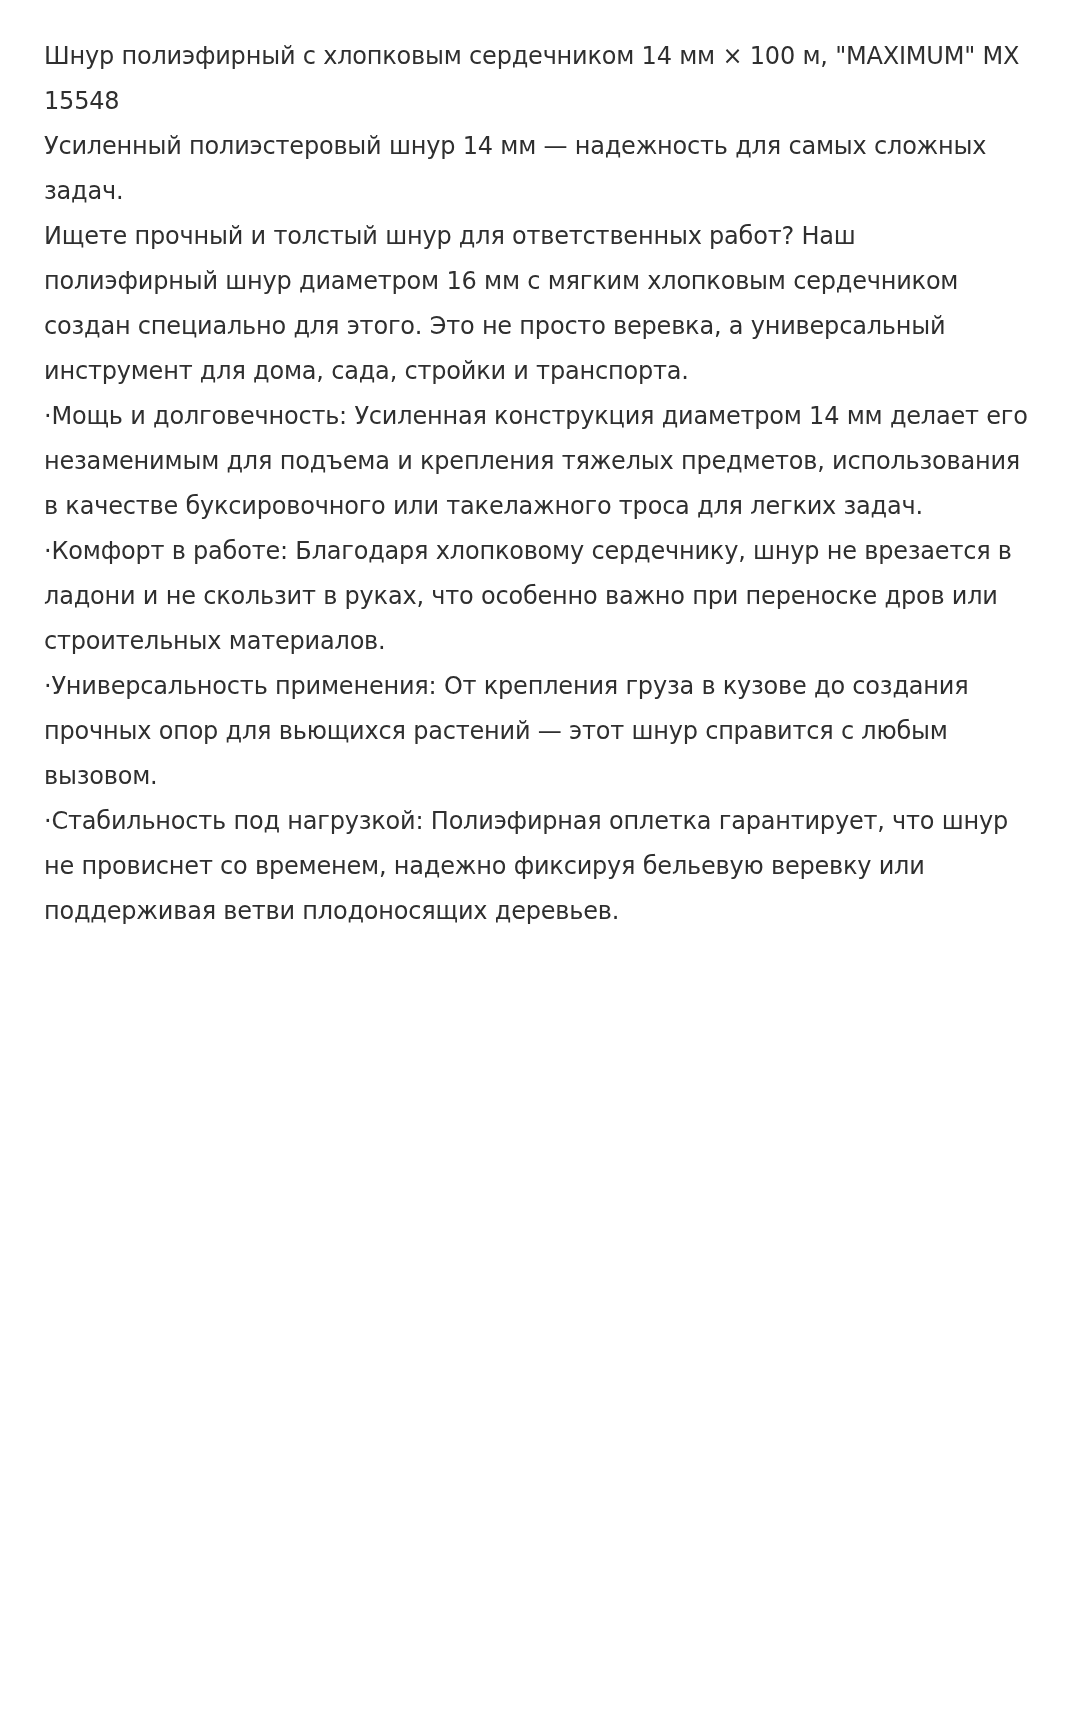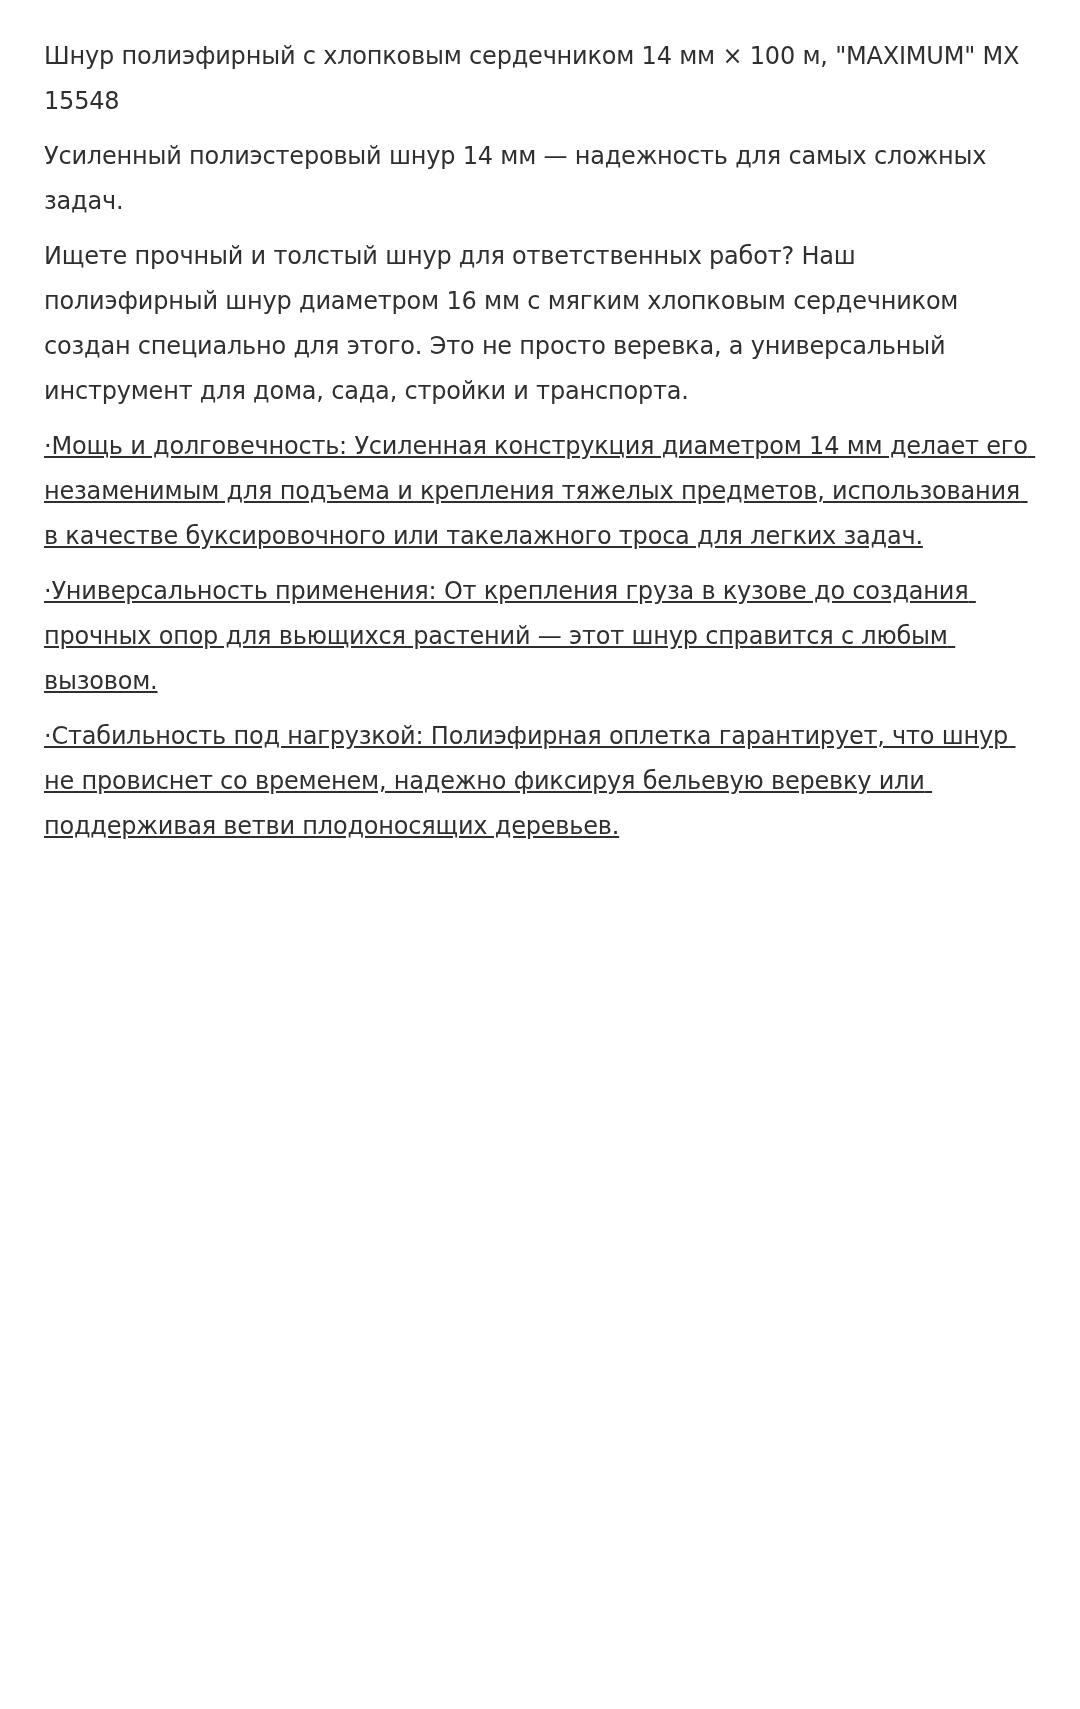--- a/index.html
+++ b/index.html
@@ -28,44 +28,44 @@
     font-size: 24px;
     line-height: 45px;
     letter-spacing: -0.2px;
     color: #2f2f2f;
     margin: 0;
     white-space: pre-wrap;
     word-wrap: break-word;
     font-weight: 400;
   }
   .para + .para {
-    margin-top: 10px;
+    margin-top: 0;
   }
   .title {
     color: #2f2f2f;
   }
   .bullet {
     color: #2f2f2f;
-    text-decoration: underline;
   }
 </style>
 </head>
 <body>
 
 <div class="page">
   <div class="doc">
 
     <p class="para title">Шнур полиэфирный с хлопковым сердечником 14 мм × 100 м, "MAXIMUM" MX 15548</p>
 
     <p class="para">Усиленный полиэстеровый шнур 14 мм — надежность для самых сложных задач.</p>
 
     <p class="para">Ищете прочный и толстый шнур для ответственных работ? Наш полиэфирный шнур диаметром 16 мм с мягким хлопковым сердечником создан специально для этого. Это не просто веревка, а универсальный инструмент для дома, сада, стройки и транспорта.</p>
 
 
     <p class="para bullet">·Мощь и долговечность: Усиленная конструкция диаметром 14 мм делает его незаменимым для подъема и крепления тяжелых предметов, использования в качестве буксировочного или такелажного троса для легких задач.</p>
 
+    <p class="para bullet">·Комфорт в работе: Благодаря хлопковому сердечнику, шнур не врезается в ладони и не скользит в руках, что особенно важно при переноске дров или строительных материалов.</p>
 
     <p class="para bullet">·Универсальность применения: От крепления груза в кузове до создания прочных опор для вьющихся растений — этот шнур справится с любым вызовом.</p>
 
     <p class="para bullet">·Стабильность под нагрузкой: Полиэфирная оплетка гарантирует, что шнур не провиснет со временем, надежно фиксируя бельевую веревку или поддерживая ветви плодоносящих деревьев.</p>
 
   </div>
 </div>
 
 </body></html>

